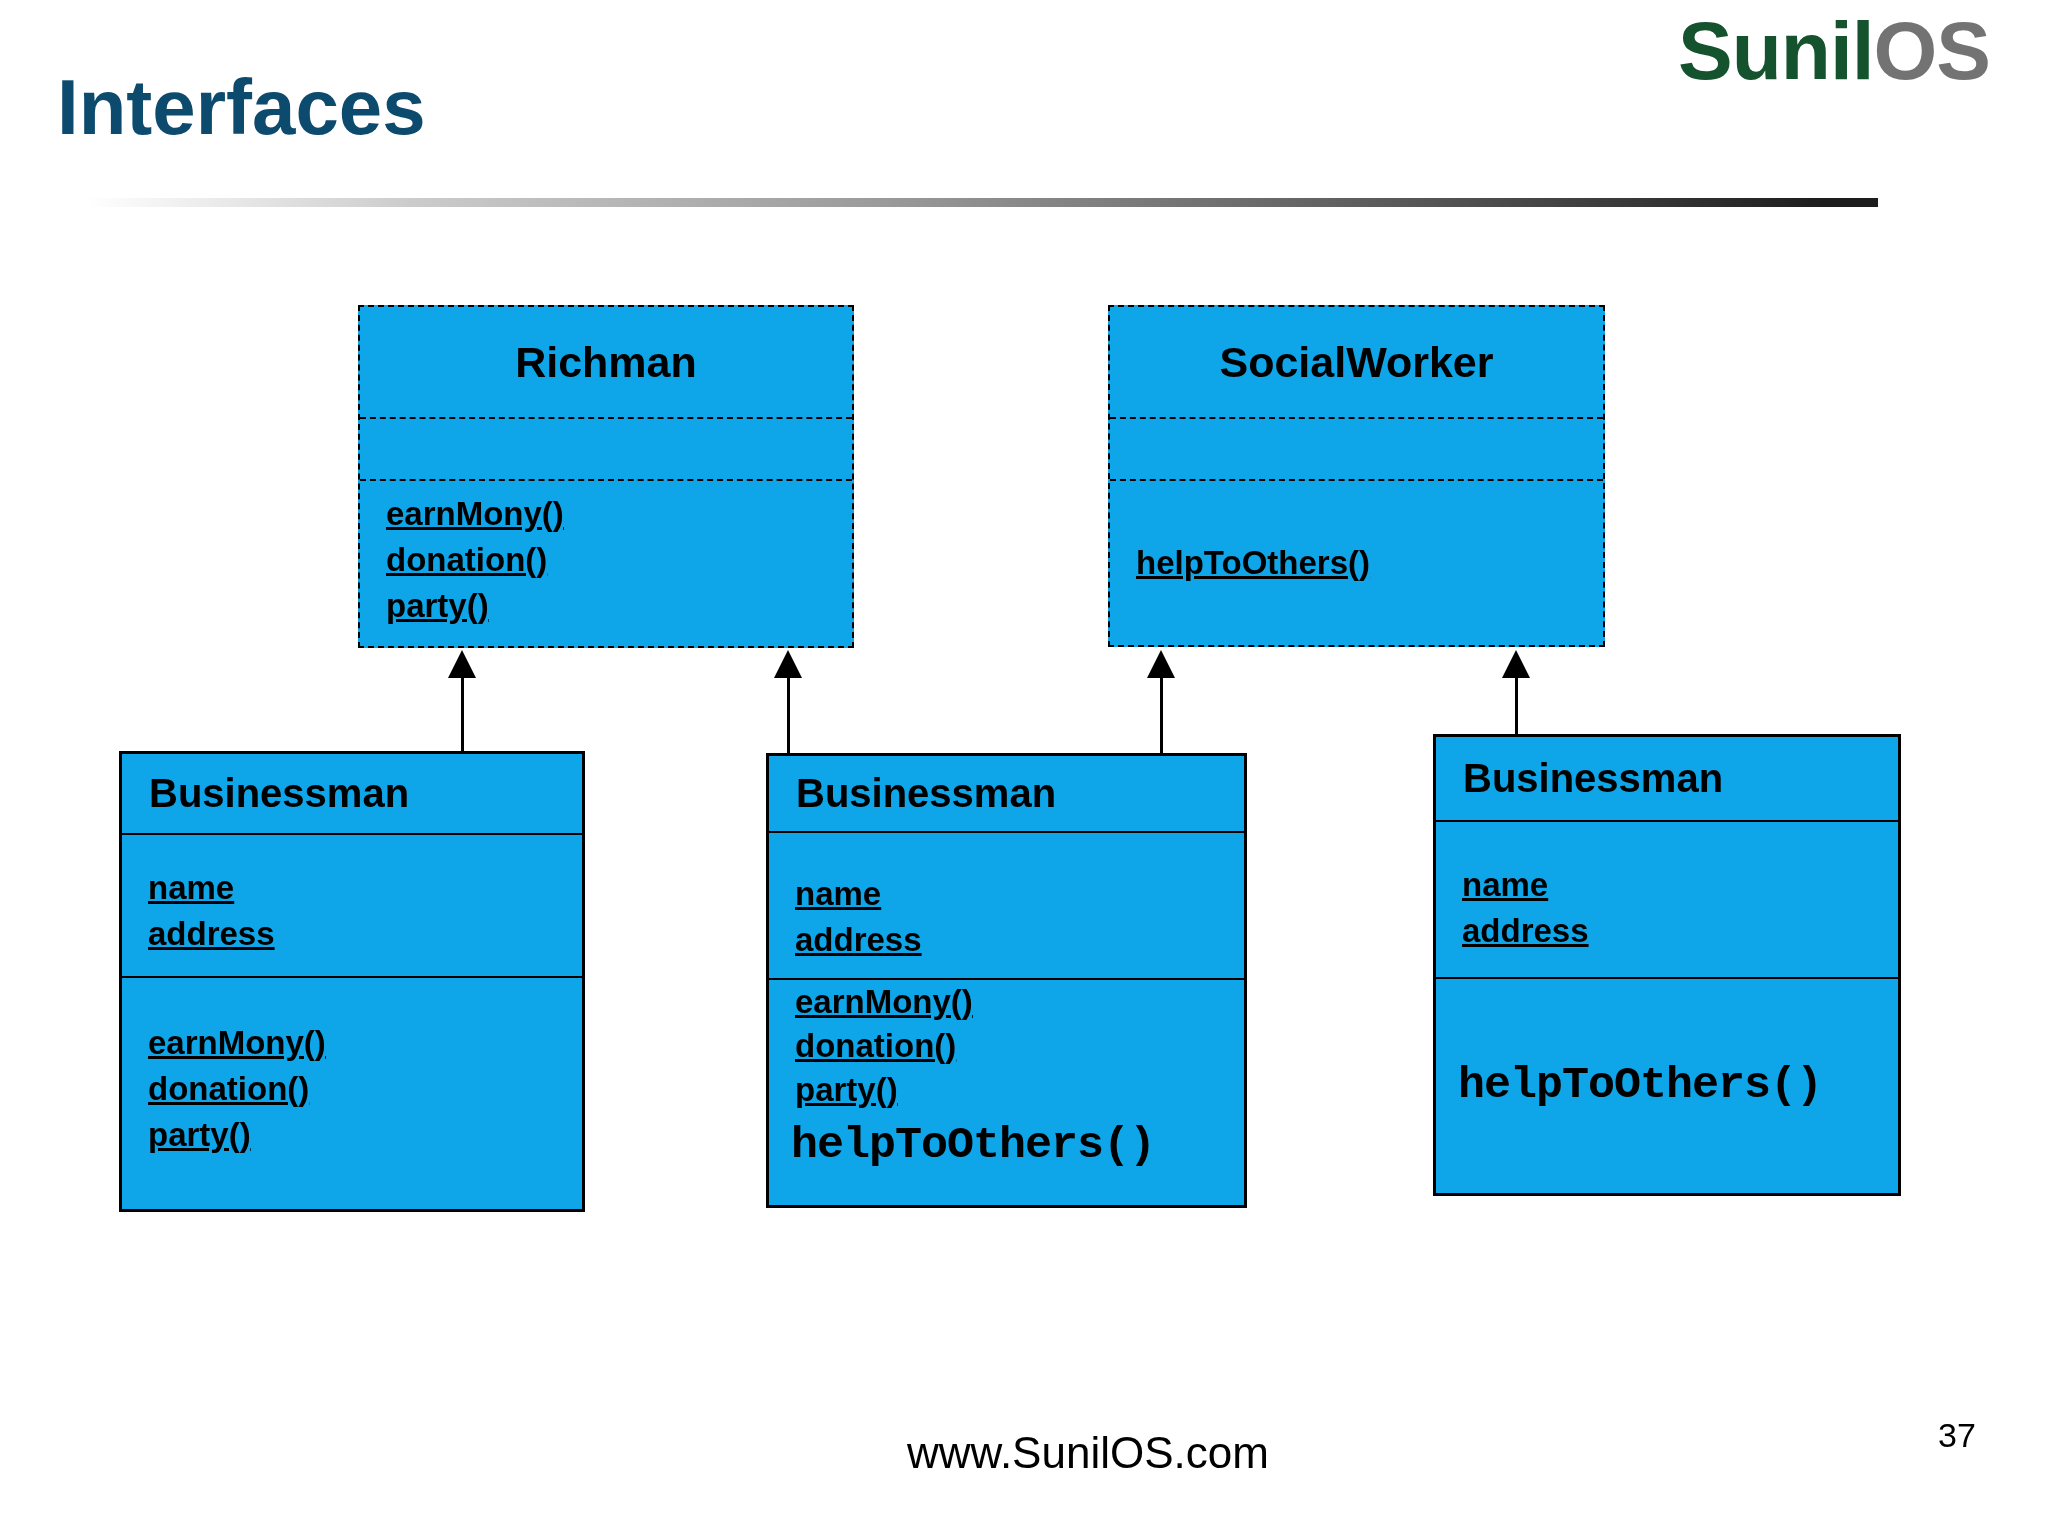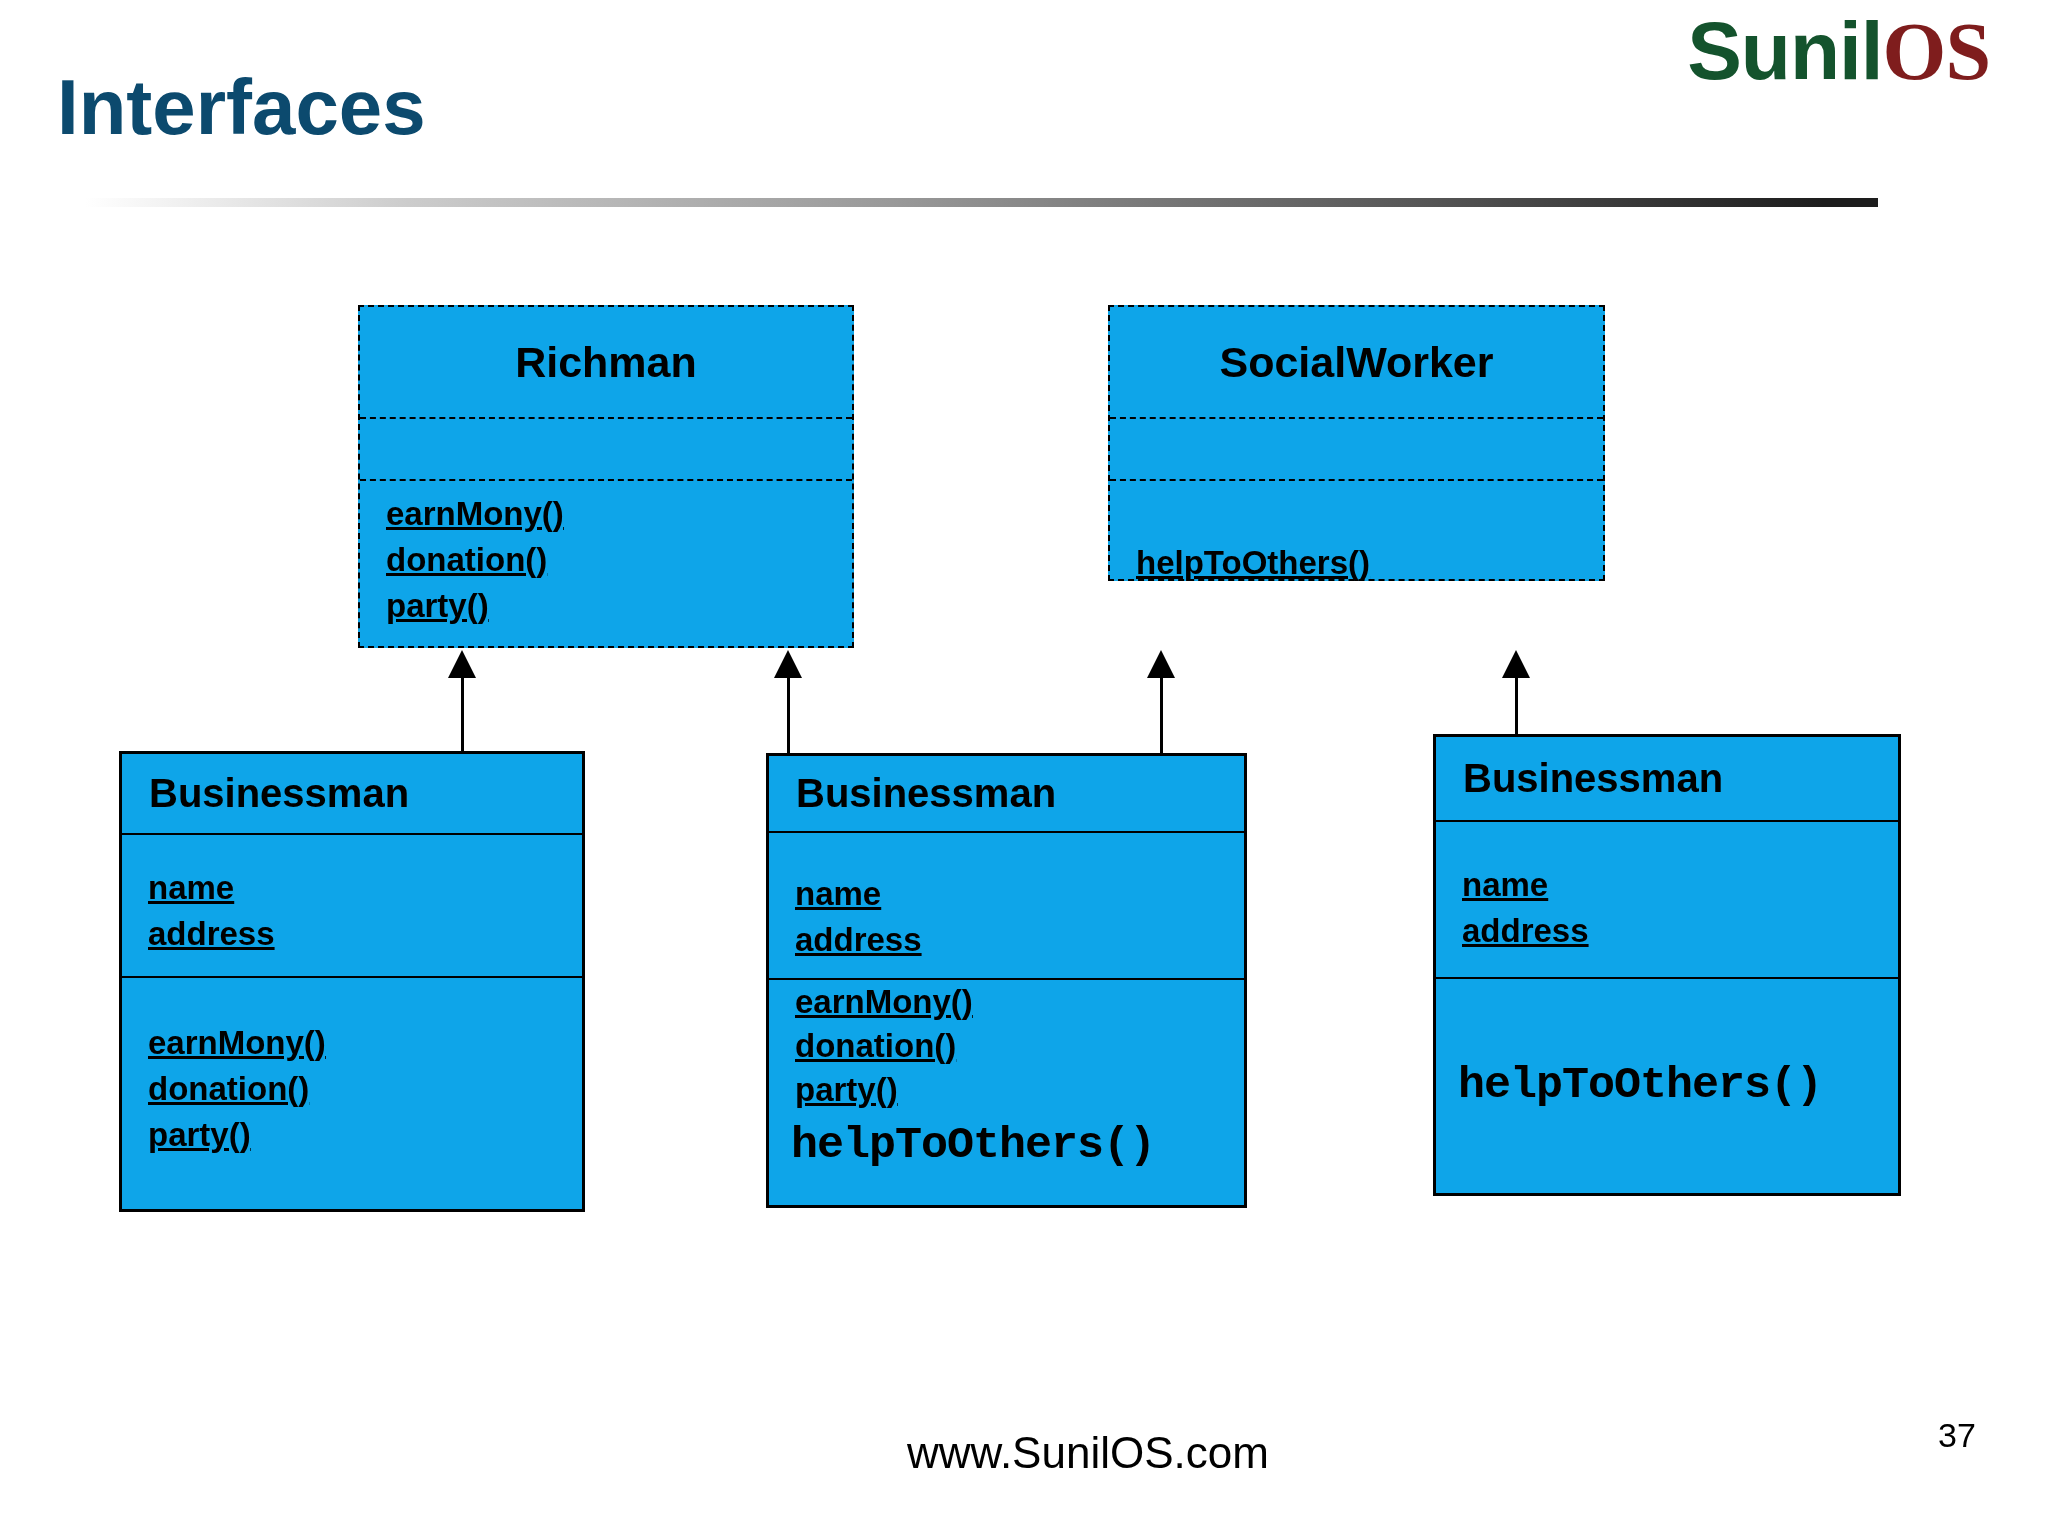--- a/index.html
+++ b/index.html
@@ -4,21 +4,21 @@
 <style>
   html,body{margin:0;padding:0;background:#ffffff;}
   body{width:2048px;height:1536px;position:relative;overflow:hidden;
        font-family:"Liberation Sans","DejaVu Sans",sans-serif;color:#000;}
   .abs{position:absolute;}
 
   
   .slide-title{left:57px;top:62px;font-size:78px;font-weight:700;color:#0c4a6e;letter-spacing:0px;}
   .logo{top:4px;right:58px;font-size:82px;font-weight:800;letter-spacing:-1px;}
   .logo .black{color:#14532d;text-align:right;}
-  .logo .red{color:#7f1d1d;font-family:Liberation Serif, serif;}
+  .logo .red{color:#737373;}
   .rule{left:85px;top:198px;width:1793px;height:9px;
         background:linear-gradient(90deg,rgba(255,255,255,0) 0%,#cccccc 18%,#999999 45%,#555555 75%,#1d1d1d 97%);}
 
   
   .ubox{position:absolute;background:#0ea5e9;box-sizing:border-box;}
   .ubox.dashed{border:2px dashed #000;}
   .ubox.solid{border:3px solid #000;}
   .sec{box-sizing:border-box;overflow:hidden;}
   .dashed .sec + .sec{border-top:2px dashed #000;}
   .solid  .sec + .sec{border-top:2px solid #000;}
@@ -53,21 +53,21 @@
 <div class="ubox dashed" style="left:358px;top:305px;width:496px;height:343px">
   <div class="sec title-c" style="height:110px">Richman</div>
   <div class="sec" style="height:62px"></div>
   <div class="sec" style="height:165px;padding-top:10px">
     <div class="line">earnMony()</div>
     <div class="line">donation()</div>
     <div class="line">party()</div>
   </div>
 </div>
 
-<div class="ubox dashed" style="left:1108px;top:305px;width:497px;height:276px">
+<div class="ubox dashed" style="left:1108px;top:305px;width:497px;height:342px">
   <div class="sec title-c" style="height:110px">SocialWorker</div>
   <div class="sec" style="height:62px"></div>
   <div class="sec vcenter" style="height:165px">
     <div class="line">helpToOthers()</div>
   </div>
 </div>
 
 <div class="uarrow" style="left:444px;top:650px;height:101px">
   <div class="head"></div>
   <div class="shaft"></div>

